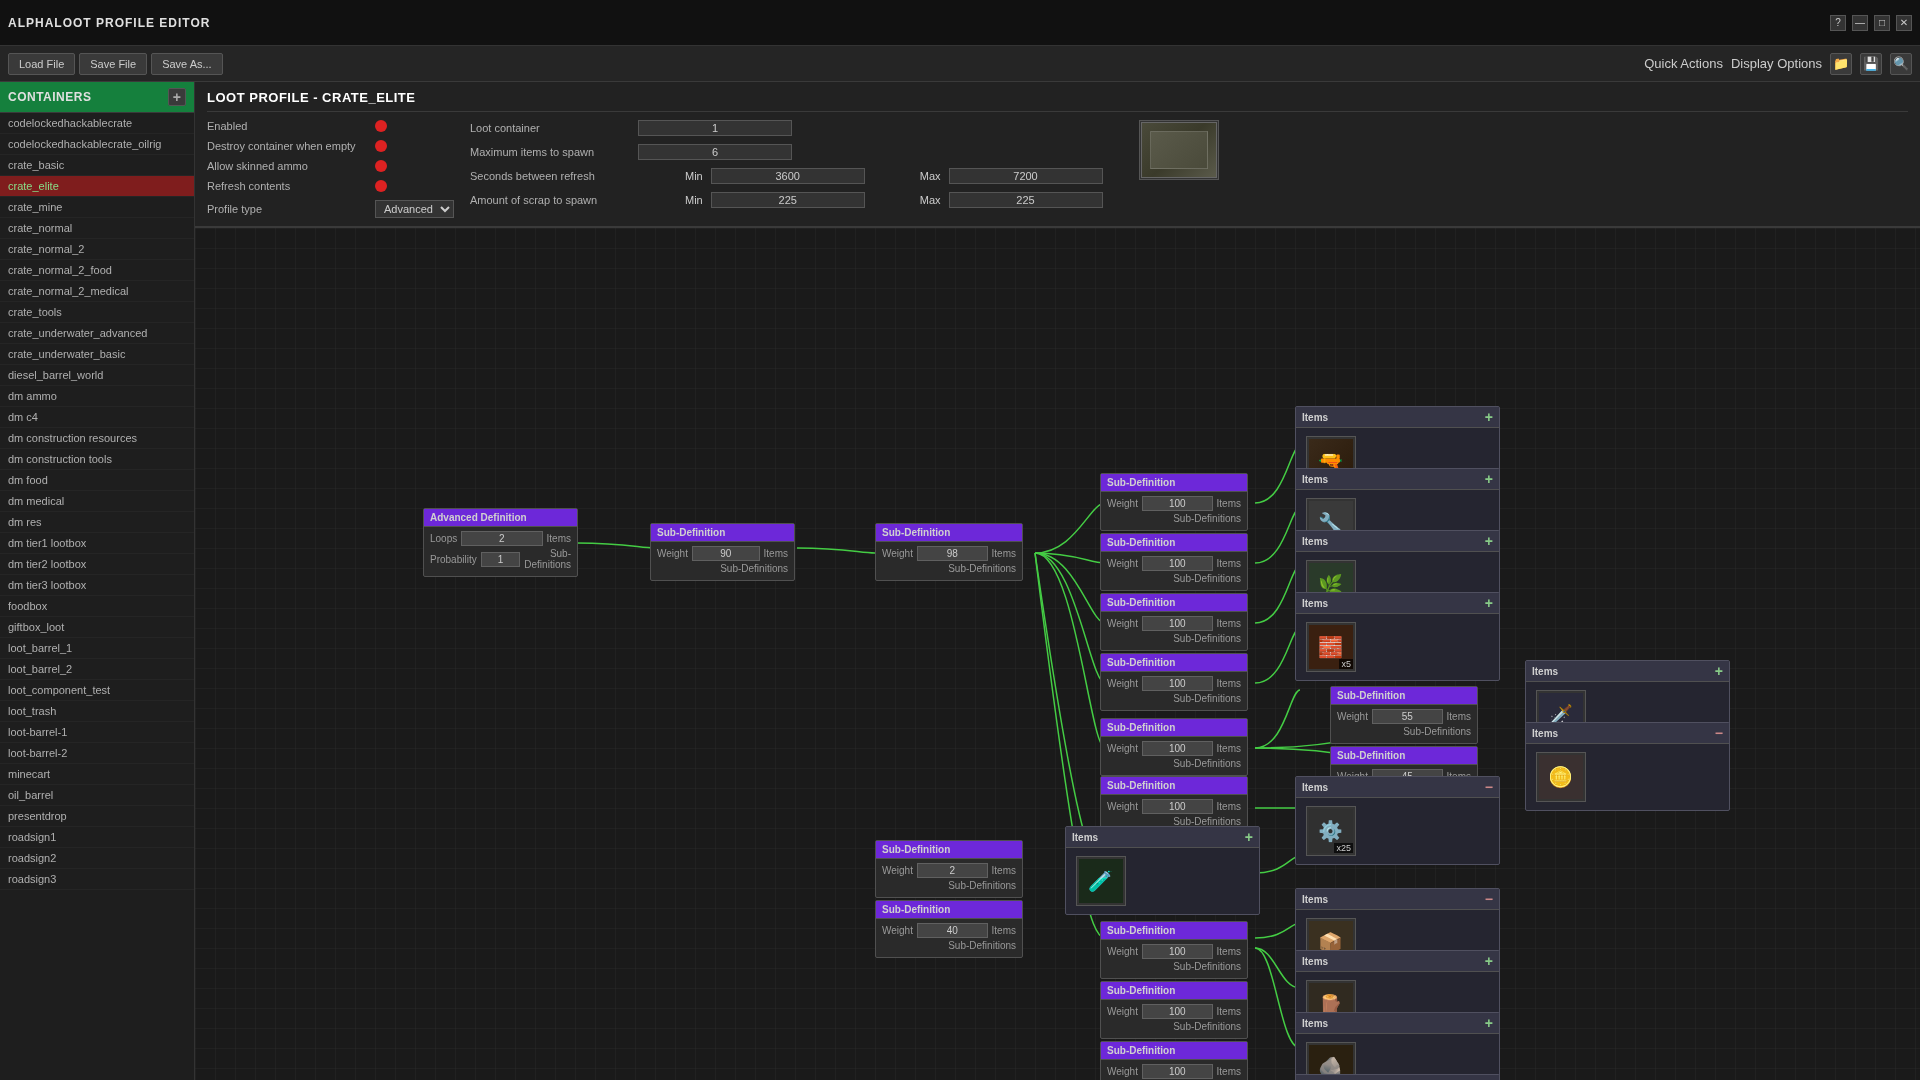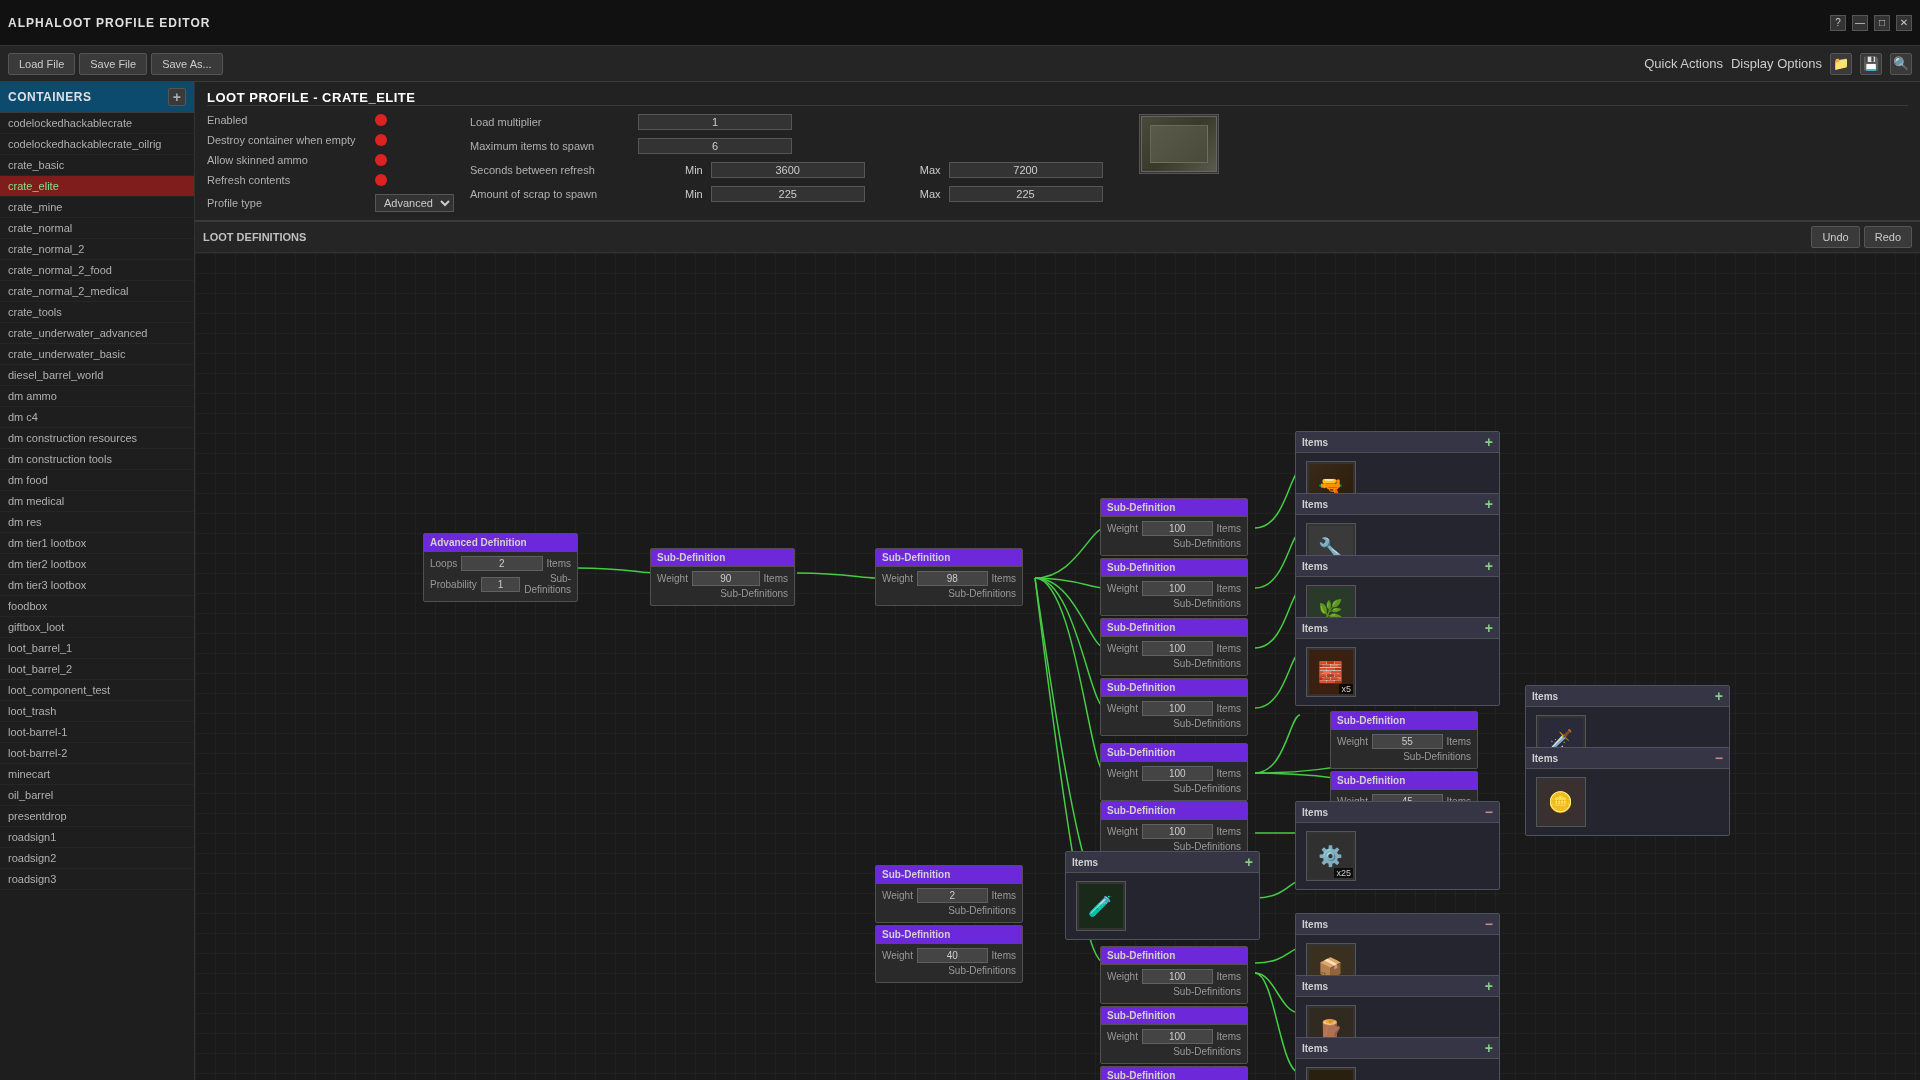--- a/index.html
+++ b/index.html
@@ -82,21 +82,21 @@
     
     #sidebar {
       width: 195px;
       background: #1e1e1e;
       border-right: 1px solid #333;
       display: flex;
       flex-direction: column;
       overflow: hidden;
     }
     #sidebar-header {
-      background: #0c4a6e;
+      background: #15803d;
       padding: 6px 8px;
       display: flex;
       align-items: center;
       justify-content: space-between;
       border-bottom: 1px solid #3a3a3a;
       font-size: 12px;
       font-weight: bold;
       color: #e0e0e0;
       letter-spacing: 0.5px;
     }
@@ -140,20 +140,21 @@
       border-bottom: 2px solid #3a3a3a;
       padding: 8px 12px;
     }
     #profile-title {
       font-size: 13px;
       font-weight: bold;
       color: #ffffff;
       letter-spacing: 0.5px;
       margin-bottom: 8px;
       border-bottom: 1px solid #3a3a3a;
+      padding-bottom: 6px;
     }
     .profile-settings {
       display: flex;
       gap: 16px;
     }
     .settings-col {
       display: flex;
       flex-direction: column;
       gap: 8px;
     }
@@ -435,21 +436,21 @@
           <div class="setting-row">
             <span class="setting-label">Profile type</span>
             <select class="dropdown-select">
               <option>Advanced</option>
               <option>Basic</option>
             </select>
           </div>
         </div>
         <div class="settings-col">
           <div class="setting-row">
-            <span class="setting-label">Load multiplier</span>
+            <span class="setting-label">Loot container</span>
             <input class="setting-value" type="text" value="1" style="">
           </div>
           <div class="setting-row">
             <span class="setting-label">Maximum items to spawn</span>
             <input class="setting-value" type="text" value="6" style="">
           </div>
           <div class="setting-row">
             <span class="setting-label">Seconds between refresh</span>
             <span class="setting-text">Min</span>
             <input class="setting-value" type="text" value="3600" style="">
@@ -463,27 +464,20 @@
             <span class="setting-text">Max</span>
             <input class="setting-value" type="text" value="225" style="">
           </div>
         </div>
         <div class="container-image">
           <div class="crate-img"></div>
         </div>
       </div>
     </div>
 
-    <div id="loot-defs-header">
-      <span>LOOT DEFINITIONS</span>
-      <div class="undo-redo">
-        <button class="tool-btn">Undo</button>
-        <button class="tool-btn">Redo</button>
-      </div>
-    </div>
 
     <div id="canvas-area">
       <svg id="connections-svg">
 
         <path d="M 382 315 C 430 315, 445 320, 460 320" stroke="#44cc44" stroke-width="1.5" fill="none"></path>
 
         <path d="M 602 320 C 650 320, 665 325, 680 325" stroke="#44cc44" stroke-width="1.5" fill="none"></path>
 
         <path d="M 840 325 C 880 325, 895 275, 910 275" stroke="#44cc44" stroke-width="1.5" fill="none"></path>
         <path d="M 840 325 C 880 325, 895 335, 910 335" stroke="#44cc44" stroke-width="1.5" fill="none"></path>

